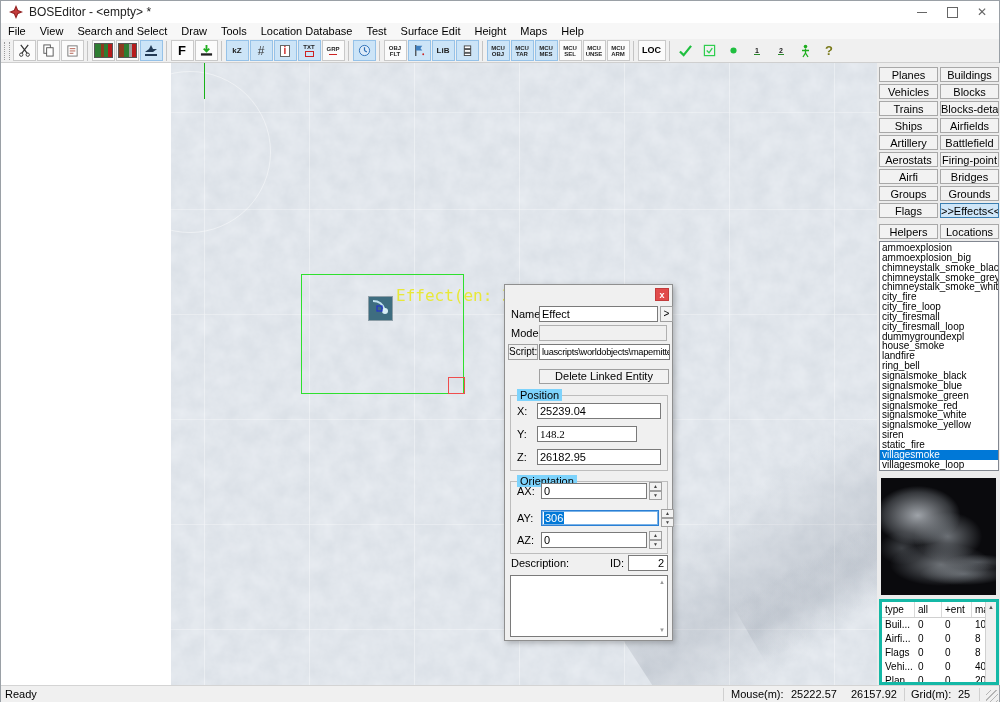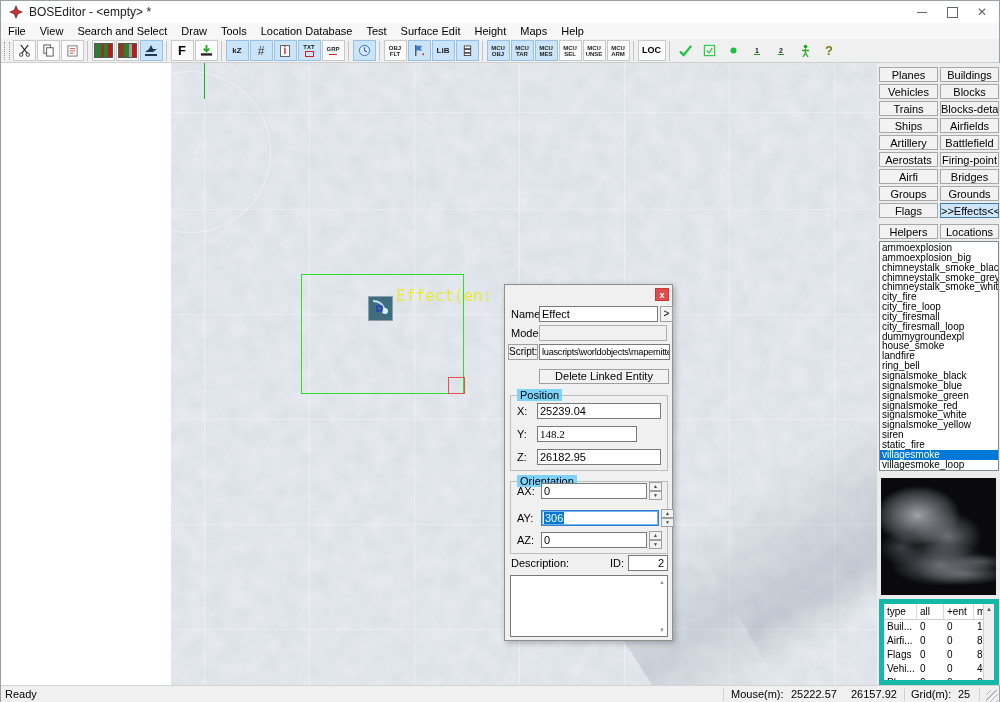--- a/index.html
+++ b/index.html
@@ -78,21 +78,21 @@
   .eff{height:9.85px;line-height:9.8px;padding-left:2px;white-space:nowrap;}
   .eff.sel{background:#0078d7;color:#fff;}
   .preview{position:absolute;left:4px;top:415px;width:115px;height:117px;background:
       radial-gradient(55px 38px at 32% 32%,rgba(175,180,186,.9),rgba(120,126,132,.4) 60%,transparent 78%),
       radial-gradient(48px 34px at 58% 50%,rgba(140,146,152,.75),transparent 72%),
       radial-gradient(62px 26px at 52% 74%,rgba(150,156,162,.7),rgba(95,100,106,.3) 60%,transparent 82%),
       radial-gradient(55px 14px at 72% 82%,rgba(130,136,142,.75),transparent 80%),
       radial-gradient(40px 10px at 84% 72%,rgba(125,131,137,.6),transparent 80%),
       radial-gradient(30px 22px at 18% 60%,rgba(110,116,122,.5),transparent 75%),
       #0a0a0d;}
-  .cnttable{position:absolute;left:2px;top:536px;width:120px;height:86px;background:#fff;border:5px solid #14b8a6;
+  .cnttable{position:absolute;left:2px;top:536px;width:120px;height:86px;background:#fff;border:3px solid #14b8a6;
             box-sizing:border-box;font-size:10px;overflow:hidden;}
   .thead{display:flex;height:15px;border-bottom:1px solid #d0d0d0;align-items:center;}
   .th{padding-left:3px;box-sizing:border-box;border-right:1px solid #d9d9d9;height:15px;line-height:15px;}
   .trw{display:flex;height:14px;align-items:center;}
   .td{padding-left:3px;box-sizing:border-box;height:14px;line-height:14px;white-space:nowrap;overflow:hidden;}
   .c0{width:33px;}.c1{width:27px;}.c2{width:30px;}.c3{width:18px;}
   .tscroll{position:absolute;right:0;top:0;width:11px;height:84px;background:#f0f0f0;border-left:1px solid #d0d0d0;box-sizing:border-box;}
   .tscroll .up{height:11px;text-align:center;font-size:6px;line-height:11px;color:#555;}
 
   

